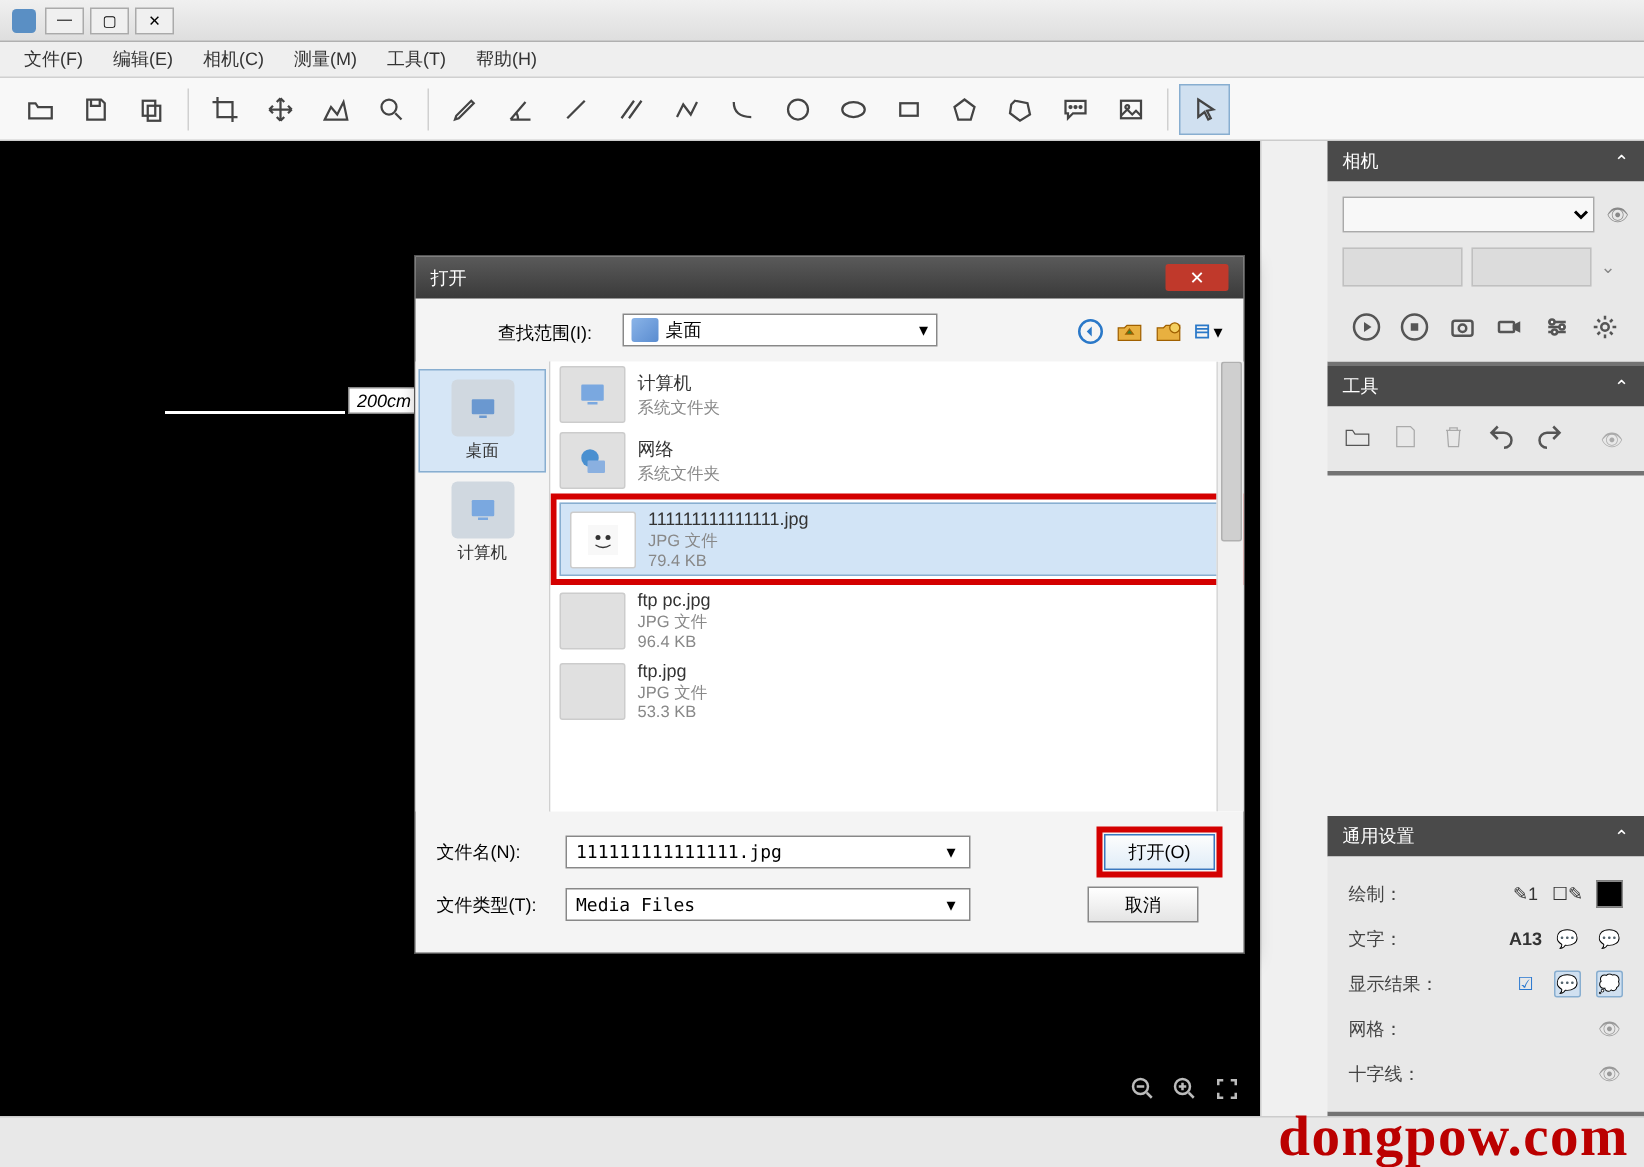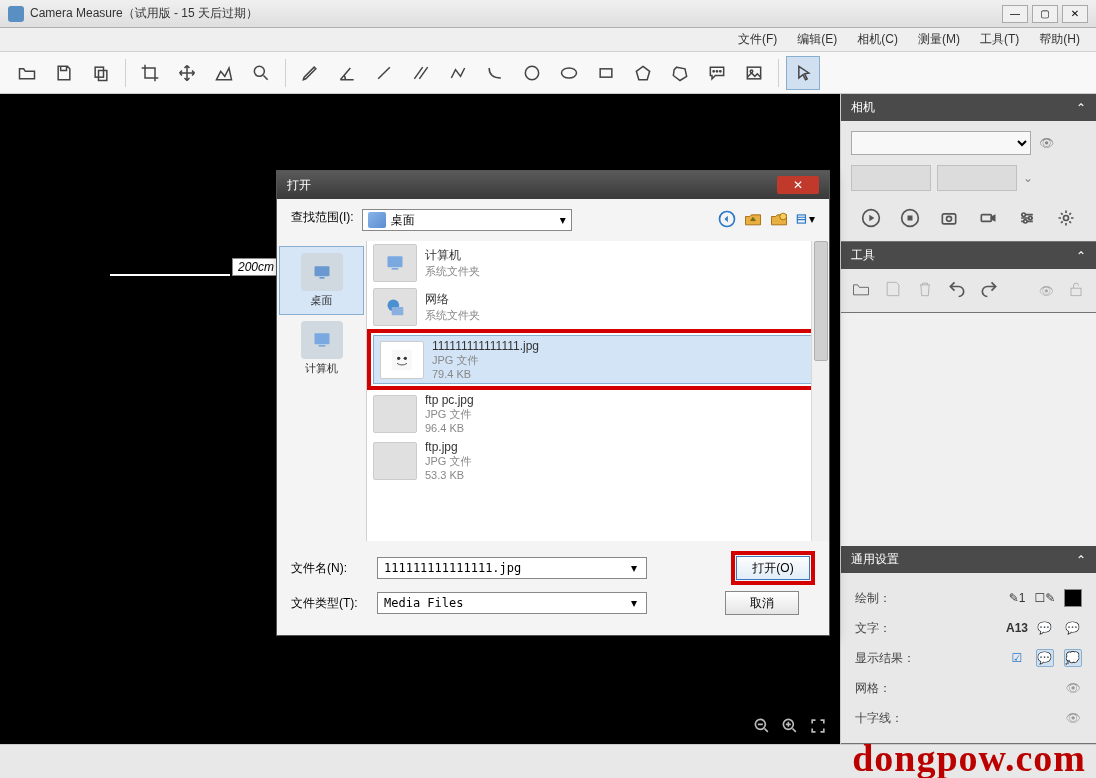--- a/index.html
+++ b/index.html
@@ -6,41 +6,41 @@
 body { width: 1096px; height: 778px; background: #e8e8e8; position: relative; overflow: hidden; }
 
 
 .titlebar { height: 28px; background: linear-gradient(to bottom, #f0f0f0, #dedede); display: flex; align-items: center; padding: 0 8px; border-bottom: 1px solid #b0b0b0; }
 .titlebar-icon { width: 16px; height: 16px; background: #5a8fc4; border-radius: 3px; margin-right: 6px; }
 .titlebar-text { color: #333; flex: 1; }
 .win-controls { display: flex; gap: 4px; }
 .win-btn { width: 26px; height: 18px; border: 1px solid #aaa; background: #f0f0f0; display: flex; align-items: center; justify-content: center; font-size: 10px; }
 
 
-.menubar { height: 24px; background: #efefef; display: flex; align-items: center; padding: 0 6px; border-bottom: 1px solid #d0d0d0; justify-content: flex-end; }
+.menubar { height: 24px; background: #efefef; display: flex; align-items: center; padding: 0 6px; border-bottom: 1px solid #d0d0d0; }
 .menu-item { padding: 3px 10px; color: #333; cursor: pointer; }
 
 
 .toolbar { height: 42px; background: #f8f8f8; display: flex; align-items: center; padding: 0 10px; border-bottom: 1px solid #ccc; gap: 3px; }
 .tool-btn { width: 34px; height: 34px; display: flex; align-items: center; justify-content: center; border: 1px solid transparent; cursor: pointer; }
 .tool-sep { width: 1px; height: 28px; background: #d0d0d0; margin: 0 4px; }
 .tool-btn.active { background: #d0e0f0; border-color: #88aed0; }
 
 
 .main { display: flex; height: calc(100% - 128px); }
 .canvas-area { flex: 1; background: #000; position: relative; }
 .canvas-ruler { position: absolute; top: 180px; left: 110px; color: #fff; font-size: 11px; }
 .ruler-line { border-top: 2px solid #fff; width: 120px; position: relative; font-style: italic; }
 .ruler-label { position: absolute; right: -50px; top: -18px; background: #fff; color: #000; padding: 1px 5px; border: 1px solid #888; }
 .canvas-zoom { position: absolute; bottom: 8px; right: 12px; display: flex; gap: 8px; }
 .zoom-icon { width: 20px; height: 20px; color: #ccc; display: flex; align-items: center; justify-content: center; cursor: pointer; }
 
 
 .side-panel { width: 256px; background: #f0f0f0; border-left: 1px solid #ccc; display: flex; flex-direction: column; }
-.panel-section { border-bottom: 1px solid #737373; }
+.panel-section { border-bottom: 3px solid #737373; margin-left: 44px; }
 .panel-header { background: #4a4a4a; color: #fff; padding: 5px 10px; display: flex; justify-content: space-between; align-items: center; font-size: 11px; }
 .panel-body { padding: 10px; background: #e8e8e8; }
 .select-full { width: 180px; height: 24px; background: #f8f8f8; border: 1px solid #aaa; }
 .btn-row { display: flex; gap: 6px; margin-top: 10px; }
 .placeholder-btn { width: 80px; height: 26px; background: #dcdcdc; border: 1px solid #c0c0c0; }
 .media-row { display: flex; justify-content: space-around; margin-top: 14px; }
 .media-btn { width: 26px; height: 26px; display: flex; align-items: center; justify-content: center; cursor: pointer; color: #555; }
 .settings-body { padding: 10px 14px; background: #e8e8e8; }
 .settings-row { display: flex; align-items: flex-end; justify-content: space-between; padding: 6px 0; font-size: 11px; color: #444; }
 .settings-icons { display: flex; gap: 10px; align-items: center; }
@@ -48,21 +48,21 @@
 .si-icon.highlighted { background: #d0e0f0; border: 1px solid #88aed0; border-radius: 2px; }
 
 
 .statusbar { height: 34px; background: #e8e8e8; border-top: 1px solid #ccc; position: relative; }
 .watermark { position: absolute; right: 10px; bottom: -2px; font-family: serif; color: #b00; font-size: 38px; font-weight: bold; letter-spacing: 1px; }
 
 
 .dialog { position: absolute; top: 170px; left: 276px; width: 554px; background: #f4f4f4; border: 1px solid #555; box-shadow: 4px 4px 12px rgba(0,0,0,0.4); z-index: 100; }
 .dialog-title { height: 28px; background: linear-gradient(to bottom, #5a5a5a, #3a3a3a); color: #fff; display: flex; align-items: center; padding: 0 10px; justify-content: space-between; }
 .dialog-close { width: 42px; height: 18px; background: #c0392b; border-radius: 2px; display: flex; align-items: center; justify-content: center; color: #fff; }
-.dialog-topbar { padding: 10px 14px; display: flex; align-items: flex-start; gap: 8px; }
+.dialog-topbar { padding: 10px 14px; display: flex; align-items: flex-end; gap: 20px; margin-left: 41px; }
 .lookin-combo { width: 210px; height: 22px; background: #fff; border: 1px solid #888; display: flex; align-items: center; padding: 0 5px; gap: 5px; }
 .lookin-icon { width: 18px; height: 16px; background: linear-gradient(135deg, #8ab4e8, #5a8cd0); border-radius: 2px; }
 .nav-icons { display: flex; gap: 6px; margin-left: auto; }
 .nav-icon { width: 20px; height: 20px; display: flex; align-items: center; justify-content: center; cursor: pointer; }
 .dialog-body { display: flex; height: 300px; }
 .places { width: 90px; border-right: 1px solid #d0d0d0; padding: 5px 2px; background: #f4f4f4; }
 .place-item { text-align: center; padding: 6px 4px; cursor: pointer; }
 .place-item.sel { background: #d6e6f6; border: 1px solid #88aed0; }
 .place-icon { width: 42px; height: 38px; margin: 0 auto 2px; background: #d0d8e0; border-radius: 4px; display: flex; align-items: center; justify-content: center; }
 .place-label { font-size: 11px; color: #333; }
@@ -85,21 +85,20 @@
 .scroll-thumb { position: absolute; top: 0; left: 2px; width: 14px; height: 120px; background: #cfcfcf; border: 1px solid #b0b0b0; border-radius: 2px; }
 
 svg { width: 20px; height: 20px; }
 .tool-btn svg { stroke: #444; fill: none; stroke-width: 1.8; }
 </style>
 </head>
 <body>
 
 <div class="titlebar">
   <div class="titlebar-icon"></div>
-  <div class="titlebar-text">Camera Measure（试用版 - 15 天后过期）</div>
   <div class="win-controls">
     <div class="win-btn">—</div>
     <div class="win-btn">▢</div>
     <div class="win-btn">✕</div>
   </div>
 </div>
 
 <div class="menubar">
   <div class="menu-item">文件(F)</div>
   <div class="menu-item">编辑(E)</div>

